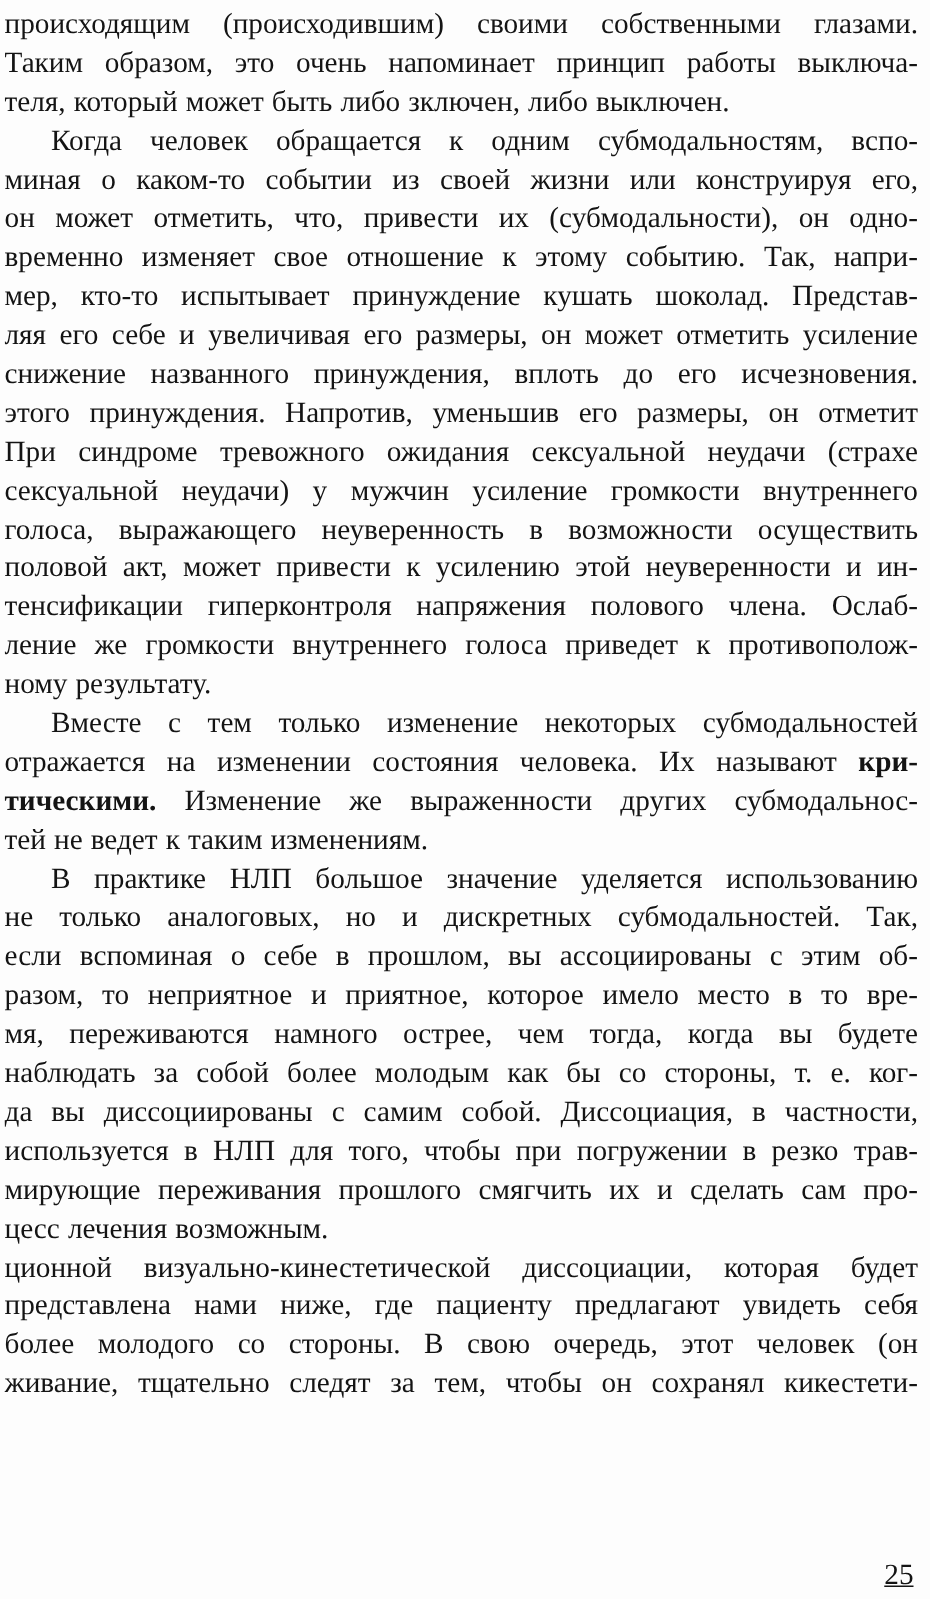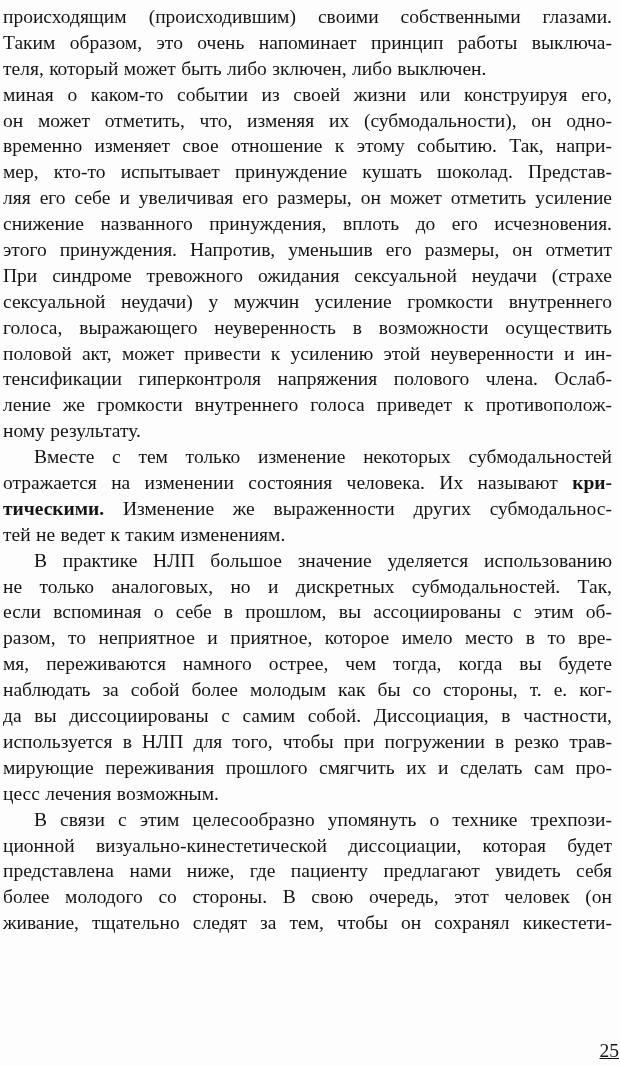--- a/index.html
+++ b/index.html
@@ -38,42 +38,43 @@
     text-align-last: left;
   }
   .line.first {
     text-indent: 31px;
   }
   .line b {
     font-weight: bold;
   }
   .footer {
     position: absolute;
-    right: 1px;
+    right: 11px;
     bottom: 4px;
     text-decoration: underline;
   }
   .page-number {
     font-size: 19.5px;
     color: #141414;
   }
 </style>
 </head>
 <body>
 
 <div class="page">
   <div class="text-block">
       <div class="para">
         <div class="line">происходящим (происходившим) своими собственными глазами.</div>
         <div class="line">Таким образом, это очень напоминает принцип работы выключа-</div>
         <div class="line endline">теля, который может быть либо зключен, либо выключен.</div>
       </div>
       <div class="para">
+        <div class="line first">Когда человек обращается к одним субмодальностям, вспо-</div>
         <div class="line">миная о каком-то событии из своей жизни или конструируя его,</div>
-        <div class="line">он может отметить, что, изменяя их (субмодальности), он одно-</div>
+        <div class="line">он может отметить, что, привести их (субмодальности), он одно-</div>
         <div class="line">временно изменяет свое отношение к этому событию. Так, напри-</div>
         <div class="line">мер, кто-то испытывает принуждение кушать шоколад. Представ-</div>
         <div class="line">ляя его себе и увеличивая его размеры, он может отметить усиление</div>
         <div class="line">снижение названного принуждения, вплоть до его исчезновения.</div>
         <div class="line">этого принуждения. Напротив, уменьшив его размеры, он отметит</div>
         <div class="line">При синдроме тревожного ожидания сексуальной неудачи (страхе</div>
         <div class="line">сексуальной неудачи) у мужчин усиление громкости внутреннего</div>
         <div class="line">голоса, выражающего неуверенность в возможности осуществить</div>
         <div class="line">половой акт, может привести к усилению этой неуверенности и ин-</div>
         <div class="line">тенсификации гиперконтроля напряжения полового члена. Ослаб-</div>
@@ -92,21 +93,20 @@
         <div class="line">если вспоминая о себе в прошлом, вы ассоциированы с этим об-</div>
         <div class="line">разом, то неприятное и приятное, которое имело место в то вре-</div>
         <div class="line">мя, переживаются намного острее, чем тогда, когда вы будете</div>
         <div class="line">наблюдать за собой более молодым как бы со стороны, т. е. ког-</div>
         <div class="line">да вы диссоциированы с самим собой. Диссоциация, в частности,</div>
         <div class="line">используется в НЛП для того, чтобы при погружении в резко трав-</div>
         <div class="line">мирующие переживания прошлого смягчить их и сделать сам про-</div>
         <div class="line endline">цесс лечения возможным.</div>
       </div>
       <div class="para">
-        <div class="line first">В связи с этим целесообразно упомянуть о технике трехпози-</div>
         <div class="line">ционной визуально-кинестетической диссоциации, которая будет</div>
         <div class="line">представлена нами ниже, где пациенту предлагают увидеть себя</div>
         <div class="line">более молодого со стороны. В свою очередь, этот человек (он</div>
       </div>
       <div class="para">
         <div class="line">живание, тщательно следят за тем, чтобы он сохранял кикестети-</div>
       </div>
     </div>
   <div class="footer">
     <span class="page-number">25</span>

